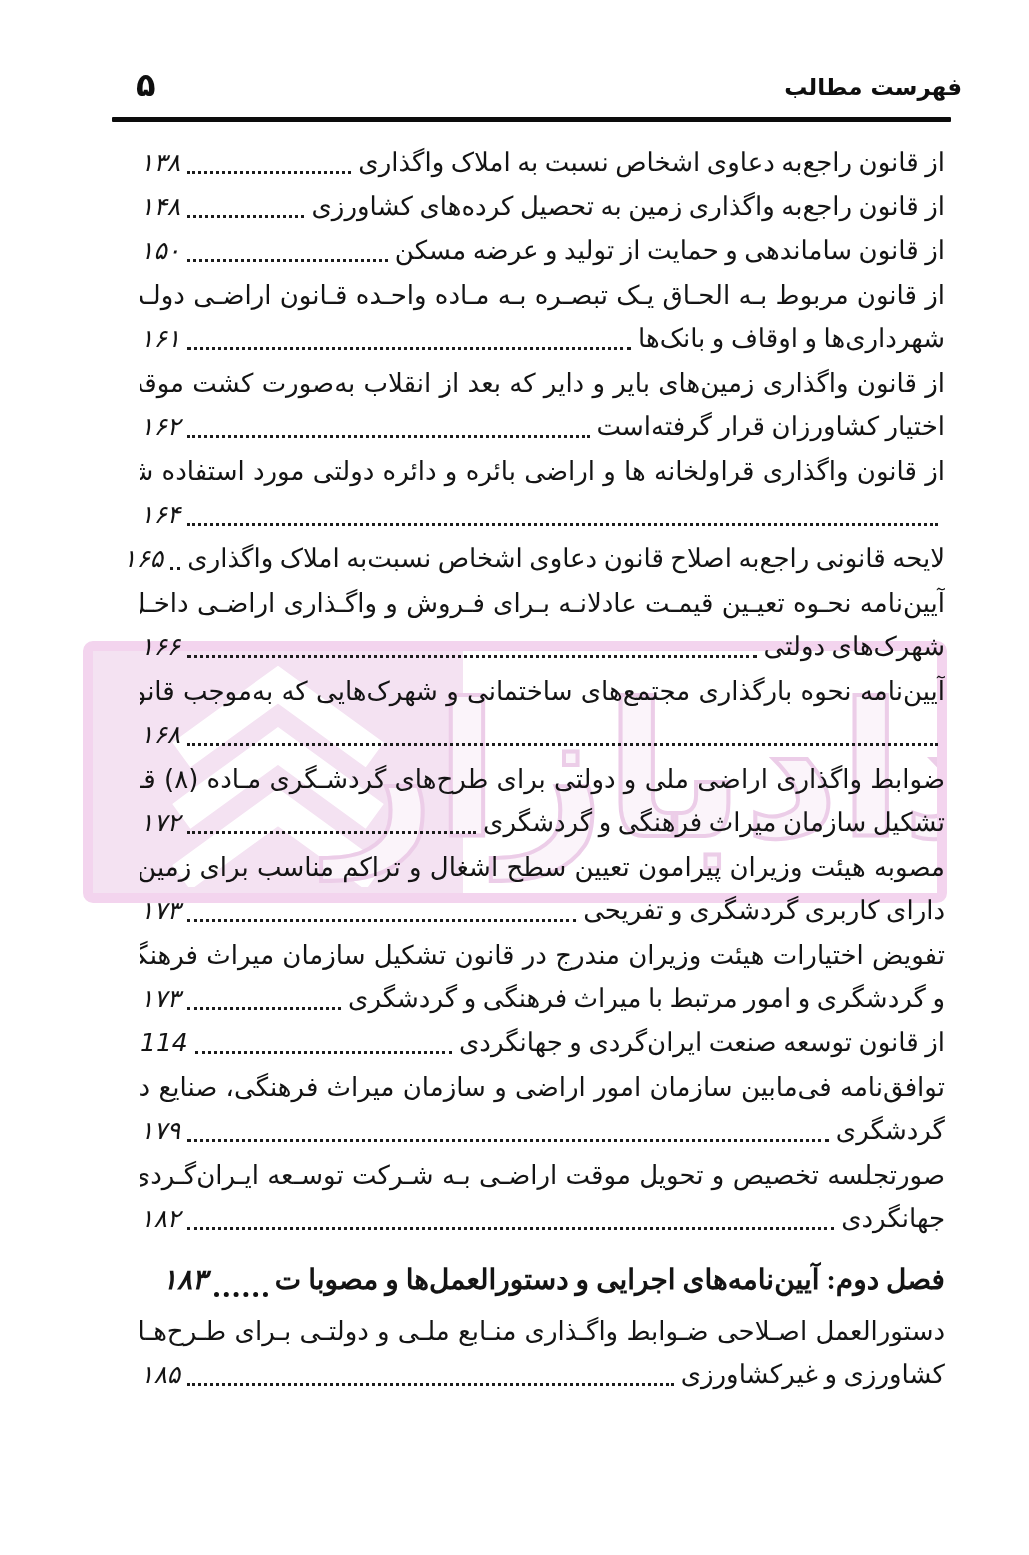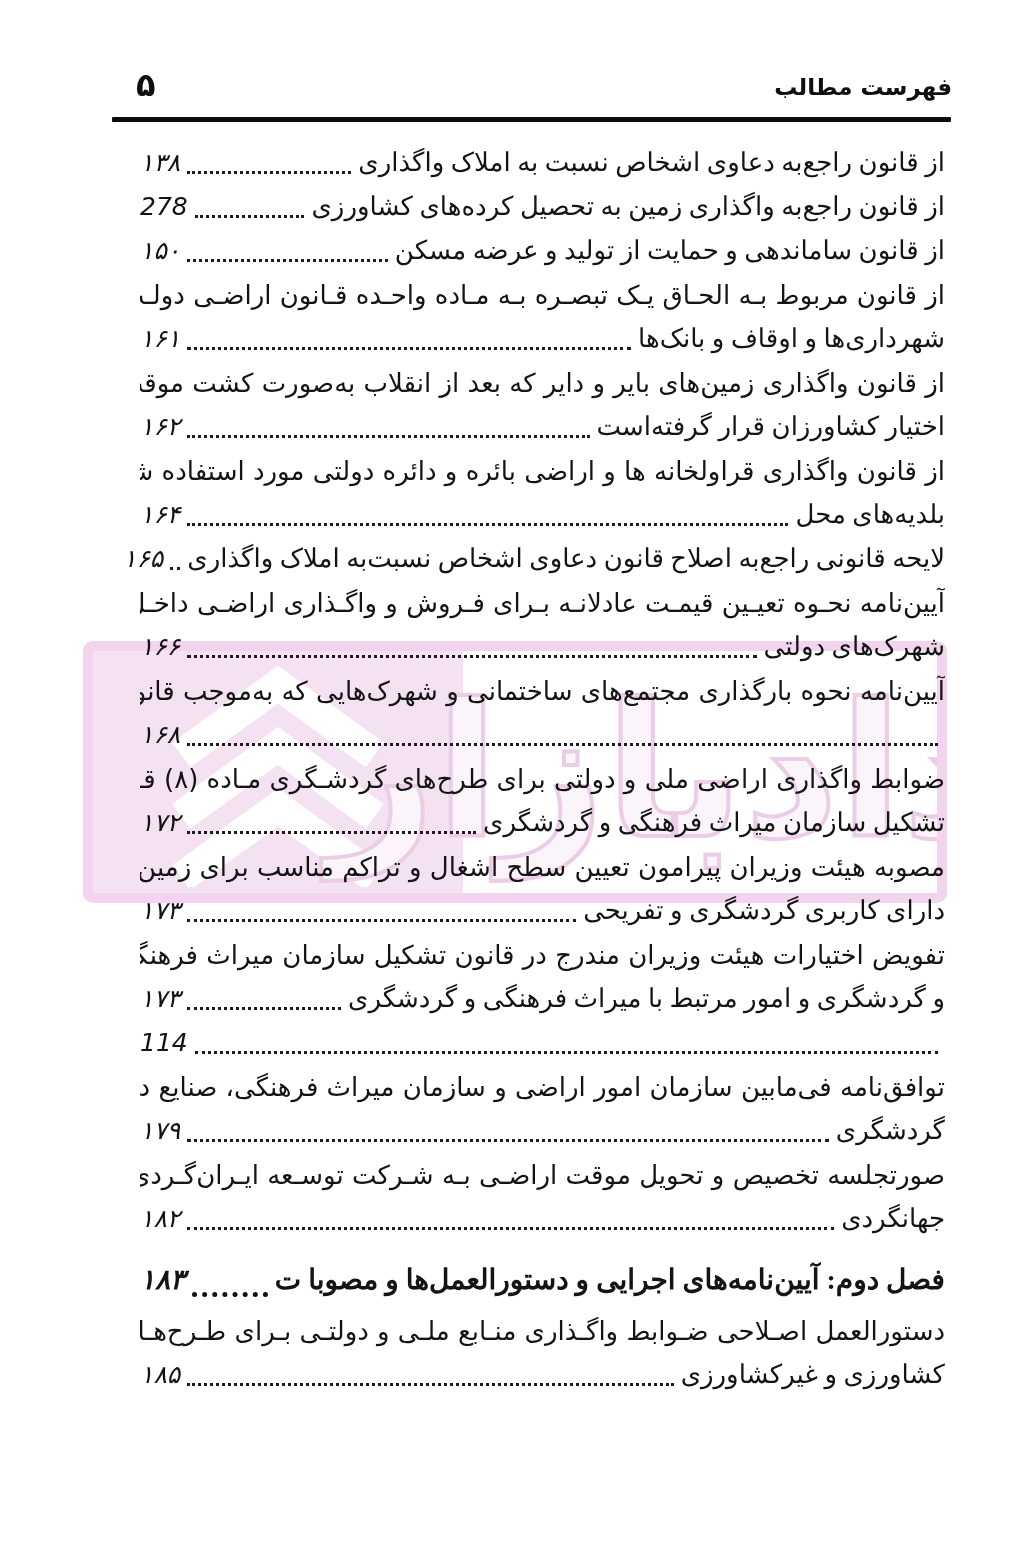--- a/index.html
+++ b/index.html
@@ -7,21 +7,21 @@
     width:1029px;height:1555px;
     background:#ffffff;
     font-family:"DejaVu Sans","Liberation Sans",sans-serif;
     color:#121212;
     position:relative;
     overflow:hidden;
     direction:rtl;
   }
   
   .hdr-title{
-    position:absolute;top:74px;right:77px;
+    position:absolute;top:74px;right:67px;
     font-size:23px;font-weight:bold;color:#0f0f0f;
   }
   .hdr-num{
     position:absolute;top:66px;left:136px;
     font-size:32px;font-weight:bold;color:#0f0f0f;
   }
   .hdr-rule{
     position:absolute;top:117px;left:112px;right:78px;height:5px;
     background:#0c0c0c;border-radius:1px;
   }
@@ -69,21 +69,21 @@
     display:block;
     text-align:justify;text-align-last:justify;
     overflow:hidden;
   }
   .row.chapter{
     height:58px;line-height:58px;
     font-size:28px;font-weight:bold;
     margin-top:10px;
   }
   .row.chapter .leader{border-bottom:5px dotted #111;margin-bottom:12px;}
-  .row.chapter .num{font-size:28px;font-weight:bold;}
+  .row.chapter .num{font-size:28px;font-weight:bold;margin-left:22px;}
 </style>
 </head>
 <body>
 
 <div class="wm">
   <div class="wm-left">
     <svg width="220" height="230" viewBox="0 0 140 150">
       <g stroke="#ffffff" stroke-width="20" fill="none" stroke-linecap="square">
         <path d="M15 58 L70 18 L125 58"></path>
         <path d="M15 98 L70 58 L125 98"></path>
@@ -100,42 +100,41 @@
 
 <div class="toc" id="toc">
     <div class="row">
       <span class="t">از قانون راجع‌به دعاوی اشخاص نسبت به املاک واگذاری</span>
       <span class="leader"></span>
       <span class="num">۱۳۸</span>
     </div>
     <div class="row">
       <span class="t">از قانون راجع‌به واگذاری زمین به تحصیل کرده‌های کشاورزی</span>
       <span class="leader"></span>
-      <span class="num">278</span>
+      <span class="num">۱۴۸</span>
     </div>
     <div class="row">
       <span class="t">از قانون ساماندهی و حمایت از تولید و عرضه مسکن</span>
       <span class="leader"></span>
       <span class="num">۱۵۰</span>
     </div>
     <div class="row wrap">از قانون مربوط بـه الحـاق یـک تبصـره بـه مـاده واحـده قـانون اراضـی دولـت و </div>
     <div class="row">
       <span class="t">شهرداری‌ها و اوقاف و بانک‌ها</span>
       <span class="leader"></span>
       <span class="num">۱۶۱</span>
     </div>
     <div class="row wrap">از قانون واگذاری زمین‌های بایر و دایر که بعد از انقلاب به‌صورت کشت موقت در </div>
     <div class="row">
       <span class="t">اختیار کشاورزان قرار گرفته‌است</span>
       <span class="leader"></span>
       <span class="num">۱۶۲</span>
     </div>
     <div class="row wrap">از قانون واگذاری قراولخانه ها و اراضی بائره و دائره دولتی مورد استفاده شهرها به </div>
     <div class="row">
-      <span class="t">بلدیه‌های محل</span>
       <span class="leader"></span>
       <span class="num">۱۶۴</span>
     </div>
     <div class="row">
       <span class="t">لایحه قانونی راجع‌به اصلاح قانون دعاوی اشخاص نسبت‌به املاک واگذاری</span>
       <span class="leader"></span>
       <span class="num">۱۶۵</span>
     </div>
     <div class="row wrap">آیین‌نامه نحـوه تعیـین قیمـت عادلانـه بـرای فـروش و واگـذاری اراضـی داخـل </div>
     <div class="row">
@@ -160,20 +159,21 @@
       <span class="leader"></span>
       <span class="num">۱۷۳</span>
     </div>
     <div class="row wrap">تفویض اختیارات هیئت وزیران مندرج در قانون تشکیل سازمان میراث فرهنگـی </div>
     <div class="row">
       <span class="t">و گردشگری و امور مرتبط با میراث فرهنگی و گردشگری</span>
       <span class="leader"></span>
       <span class="num">۱۷۳</span>
     </div>
     <div class="row">
+      <span class="t">از قانون توسعه صنعت ایران‌گردی و جهانگردی</span>
       <span class="leader"></span>
       <span class="num">114</span>
     </div>
     <div class="row wrap">توافق‌نامه فی‌مابین سازمان امور اراضی و سازمان میراث فرهنگی، صنایع دستی و </div>
     <div class="row">
       <span class="t">گردشگری</span>
       <span class="leader"></span>
       <span class="num">۱۷۹</span>
     </div>
     <div class="row wrap">صورتجلسه تخصیص و تحویل موقت اراضـی بـه شـرکت توسـعه ایـران‌گـردی و </div>

